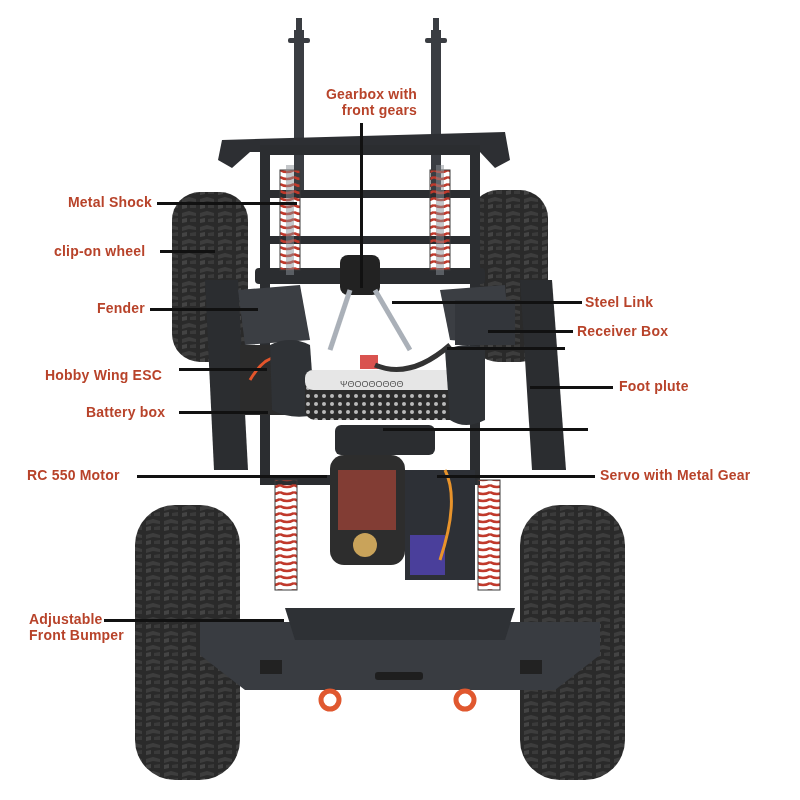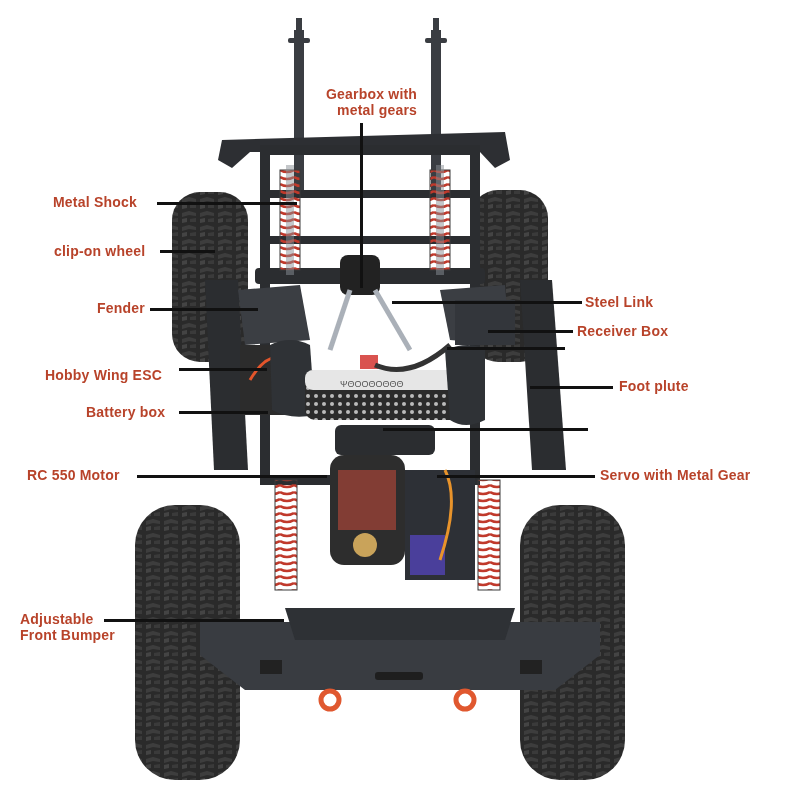--- a/index.html
+++ b/index.html
@@ -117,29 +117,29 @@
 <div class="leader" style="left:104px;top:619px;width:180px;"></div>
 <div class="leader" style="left:392px;top:301px;width:190px;"></div>
 <div class="leader" style="left:488px;top:330px;width:85px;"></div>
 <div class="leader" style="left:447px;top:347px;width:118px;"></div>
 <div class="leader" style="left:530px;top:386px;width:83px;"></div>
 <div class="leader" style="left:383px;top:428px;width:205px;"></div>
 <div class="leader" style="left:437px;top:475px;width:158px;"></div>
 
 <div class="label" style="left:326px;top:86px;text-align:right;">
   <div>Gearbox with</div>
-  <div>metal gears</div>
+  <div>front gears</div>
 </div>
-<div class="label right" style="left:53px;top:194px;">Metal Shock</div>
+<div class="label right" style="left:68px;top:194px;">Metal Shock</div>
 <div class="label right" style="left:54px;top:243px;">clip-on wheel</div>
 <div class="label right" style="left:97px;top:300px;">Fender</div>
 <div class="label right" style="left:45px;top:361px;margin-top:6px;">Hobby Wing ESC</div>
 <div class="label right" style="left:86px;top:404px;">Battery box</div>
 <div class="label right" style="left:27px;top:467px;">RC 550 Motor</div>
-<div class="label" style="left:20px;top:611px;">
+<div class="label" style="left:29px;top:611px;">
   <div>Adjustable</div>
   <div>Front Bumper</div>
 </div>
 <div class="label" style="left:585px;top:294px;">Steel Link</div>
 <div class="label" style="left:577px;top:323px;">Receiver Box</div>
 <div class="label" style="left:619px;top:378px;text-align:right;">Foot plute</div>
 <div class="label" style="left:600px;top:467px;">Servo with Metal Gear</div>
 
 </div>
 

